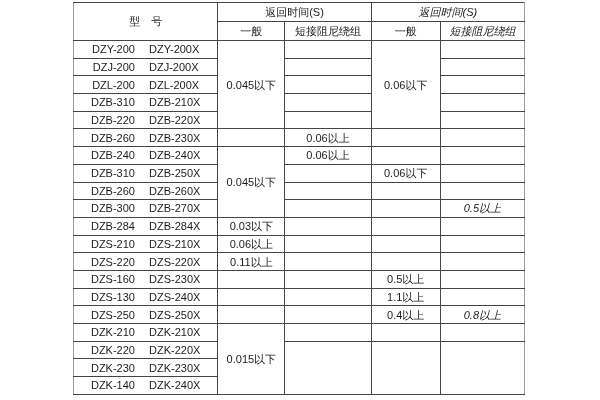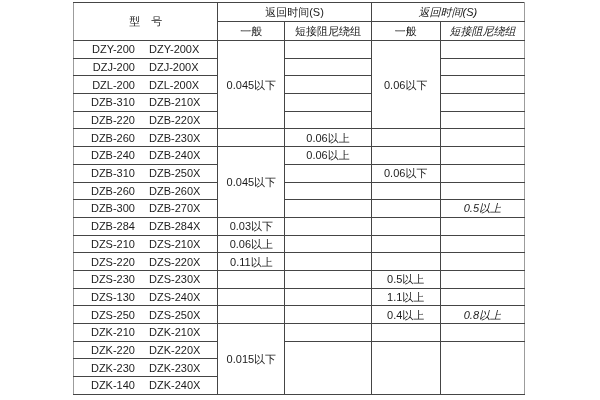--- a/index.html
+++ b/index.html
@@ -148,21 +148,21 @@
           <td class="col-last"></td>
         </tr>
         <tr>
           <td class="model-cell"><span>DZS-220</span><span>DZS-220X</span></td>
           <td>0.11以上</td>
           <td></td>
           <td></td>
           <td class="col-last"></td>
         </tr>
         <tr>
-          <td class="model-cell"><span>DZS-230</span><span>DZS-230X</span></td>
+          <td class="model-cell"><span>DZS-160</span><span>DZS-230X</span></td>
           <td></td>
           <td></td>
           <td>0.5以上</td>
           <td class="col-last"></td>
         </tr>
         <tr>
           <td class="model-cell"><span>DZS-130</span><span>DZS-240X</span></td>
           <td></td>
           <td></td>
           <td>1.1以上</td>

